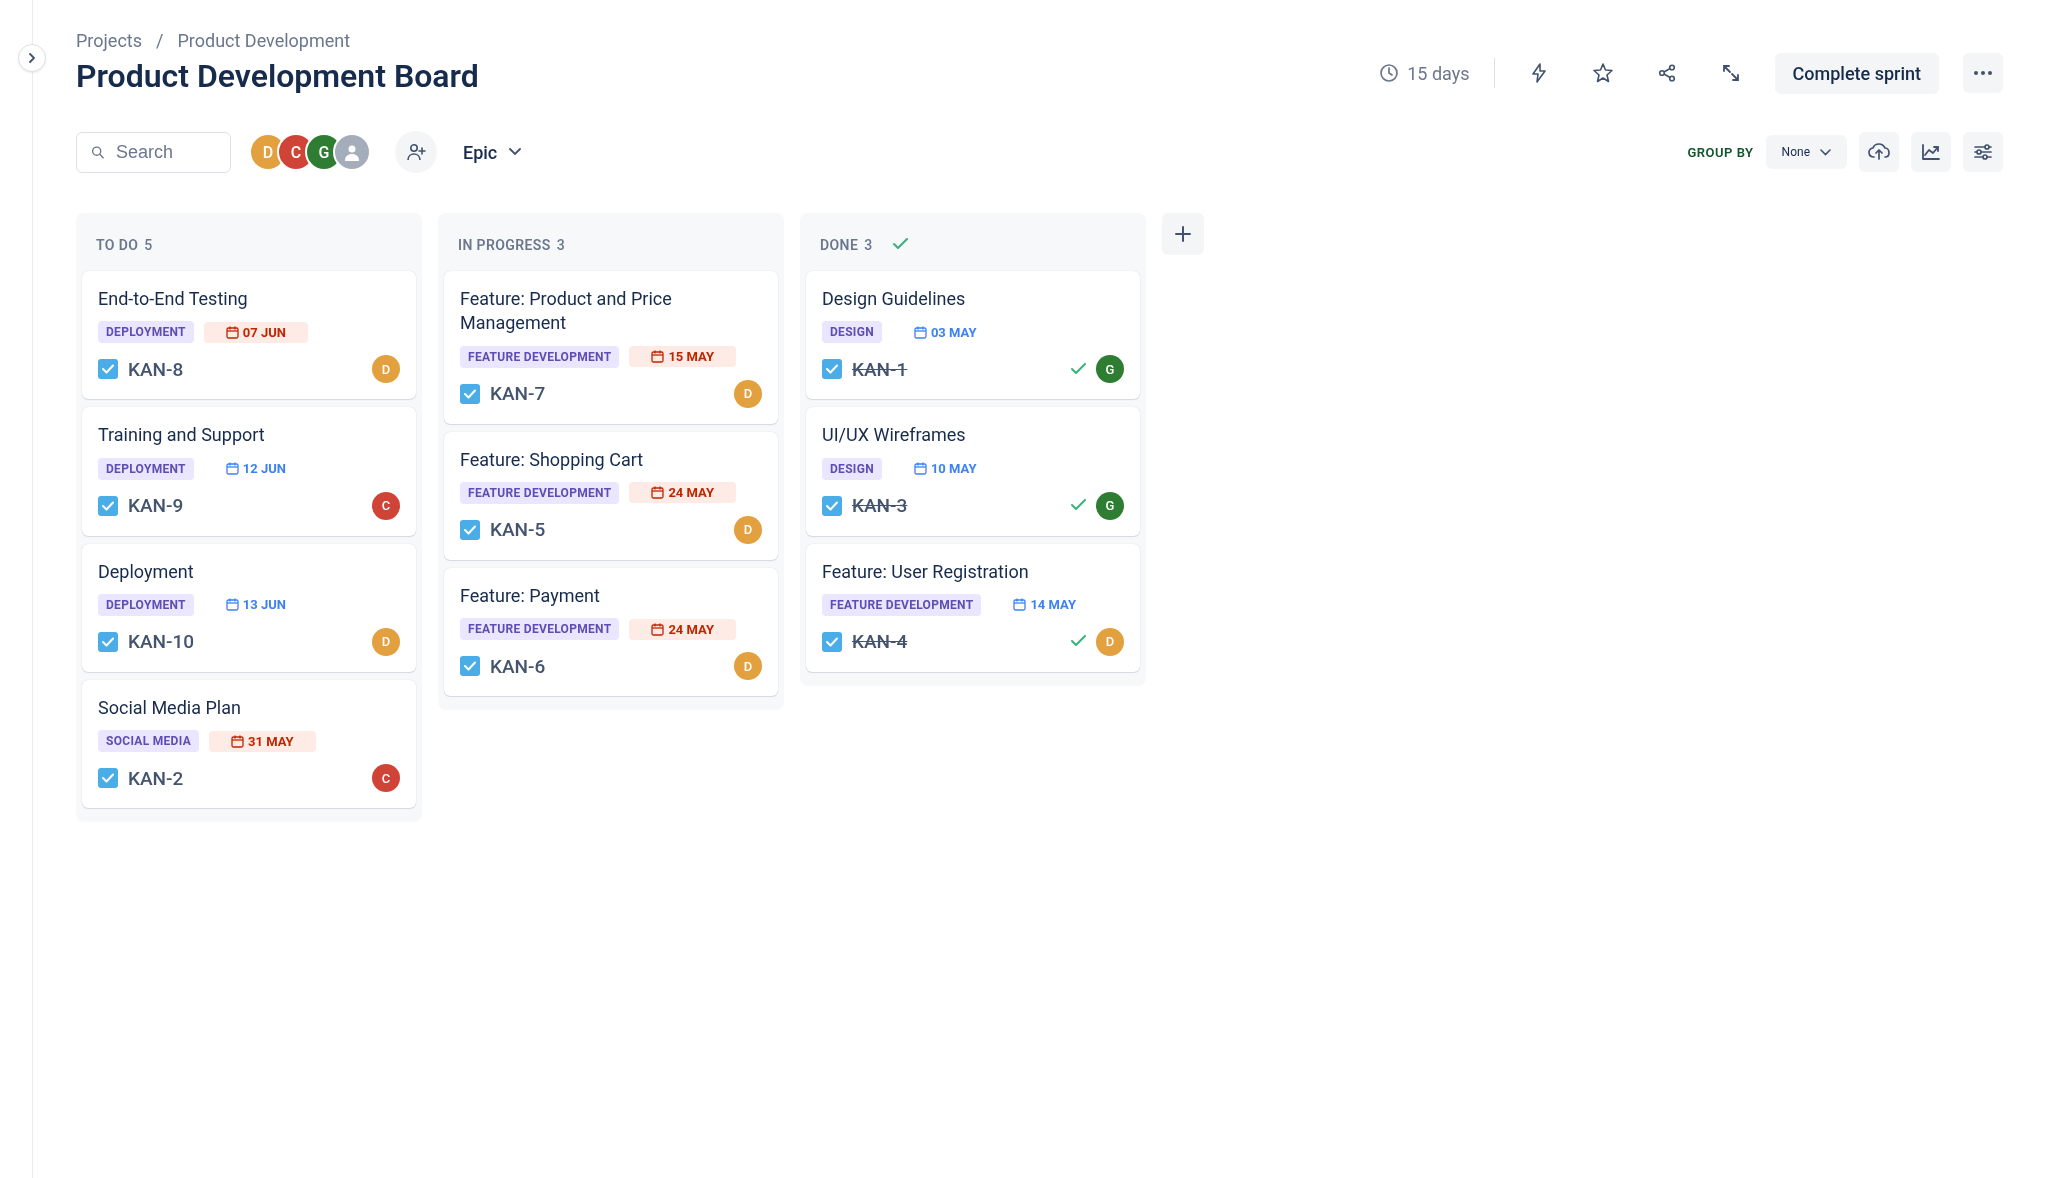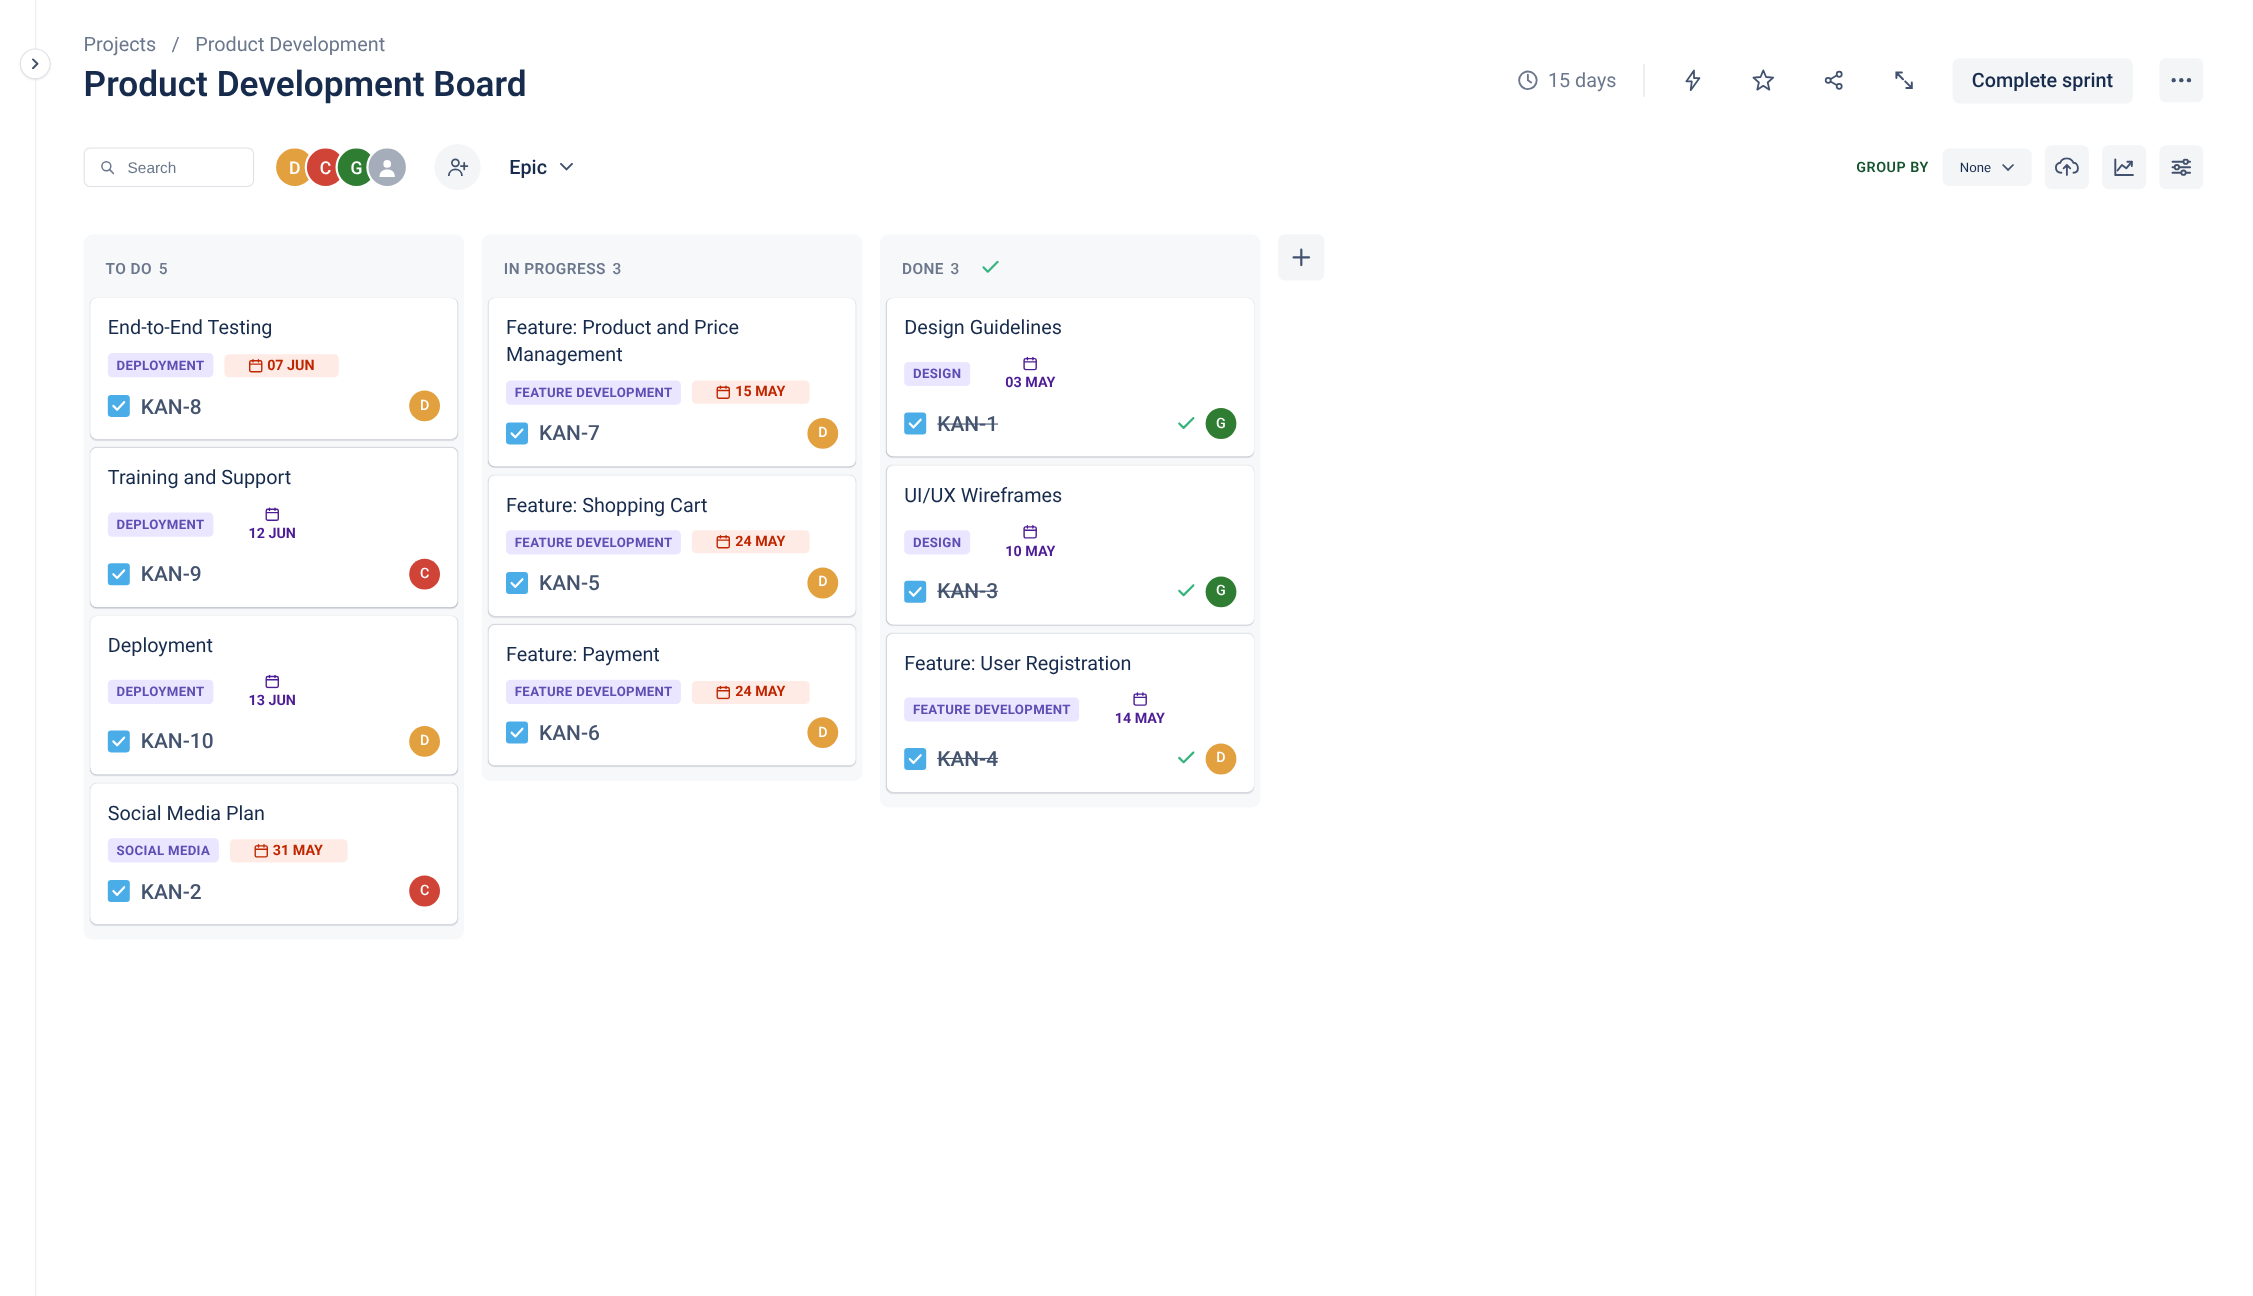--- a/index.html
+++ b/index.html
@@ -35,21 +35,21 @@
 
   .header-right { display:flex; align-items:center; gap:24px; }
   .time-pill { display:flex; align-items:center; gap:8px; color:#6B778C; font-size:18px; }
   .icon-btn { width:40px; height:40px; display:flex; align-items:center; justify-content:center; border-radius:6px; cursor:pointer; color:#42526E; }
   .square-btn { width:40px; height:40px; background:#F4F5F7; border-radius:6px; display:flex; align-items:center; justify-content:center; cursor:pointer; color:#42526E; }
   .btn { background:#F4F5F7; border-radius:6px; padding:10px 18px; font-size:18px; font-weight:500; color:#172B4D; cursor:pointer; }
   .vdiv { width:1px; height:30px; background:#DFE1E6; }
 
   .toolbar { display:flex; align-items:center; gap:18px; margin-top:36px; }
   .search { display:flex; align-items:center; gap:10px; border:1.5px solid #DFE1E6; border-radius:6px; padding:8px 14px; width:155px; }
-  .search input { border:none; outline:none; font-size:14px; width:100%; color:#0c4a6e; }
+  .search input { border:none; outline:none; font-size:18px; width:100%; color:#0c4a6e; }
   .search input::placeholder { color:#6B778C; }
 
   .avatars { display:flex; }
   .avatar { width:38px; height:38px; border-radius:50%; display:flex; align-items:center; justify-content:center; color:#fff; font-weight:500; font-size:16px; border:2px solid #fff; }
   .avatar + .avatar { margin-left:-10px; }
   .av-d { background:#E2A03F; } .av-c { background:#D04437; } .av-g { background:#2E7D32; } .av-anon { background:#A5ADBA; }
   .add-user { width:42px; height:42px; border-radius:50%; background:#F4F5F7; display:flex; align-items:center; justify-content:center; margin-left:6px; cursor:pointer; color:#42526E; }
 
   .epic-dd { display:flex; align-items:center; gap:12px; font-size:18px; font-weight:500; cursor:pointer; padding:4px 8px;justify-content:space-between; }
 
@@ -63,21 +63,21 @@
   .col-header .count { font-weight:500; }
   .add-col { width:42px; height:42px; background:#F4F5F7; border-radius:6px; display:flex; align-items:center; justify-content:center; cursor:pointer; color:#42526E; }
 
   .card { background:#fff; border-radius:6px; padding:16px; margin:0 0 8px; box-shadow: 0 1px 1px rgba(9,30,66,0.12), 0 0 1px rgba(9,30,66,0.2); cursor:pointer; }
   .card-title { font-size:18px; color:#172B4D; margin-bottom:10px; line-height:1.35; }
   .tag-row { display:flex; align-items:center; gap:10px; margin-bottom:12px; flex-wrap:wrap; }
   .tag { font-size:12px; font-weight:700; letter-spacing:0.3px; padding:4px 8px; border-radius:4px; }
   .tag-purple { background:#EAE6FF; color:#5E4DB2; }
   .date-pill { display:flex; align-items:center; gap:4px; font-size:13px; font-weight:700; padding:3px 22px; border-radius:4px; }
   .date-red { background:#FFEBE6; color:#BF2600; }
-  .date-gray { color:#4c1d95;flex-direction:column; }
+  .date-gray { color:#3b82f6; }
   .card-footer { display:flex; align-items:center; justify-content:space-between; }
   .footer-left { display:flex; align-items:center; gap:10px; }
   .task-icon { width:20px; height:20px; background:#4BADE8; border-radius:3px; display:flex; align-items:center; justify-content:center; }
   .key { font-size:19px; font-weight:500; color:#44546F; }
   .key.strike { text-decoration: line-through; }
   .footer-right { display:flex; align-items:center; gap:10px; }
   .small-av { width:28px; height:28px; border-radius:50%; display:flex; align-items:center; justify-content:center; color:#fff; font-weight:500; font-size:13px; }
   .check-done { color:#36B37E; }
 </style>
 </head>

